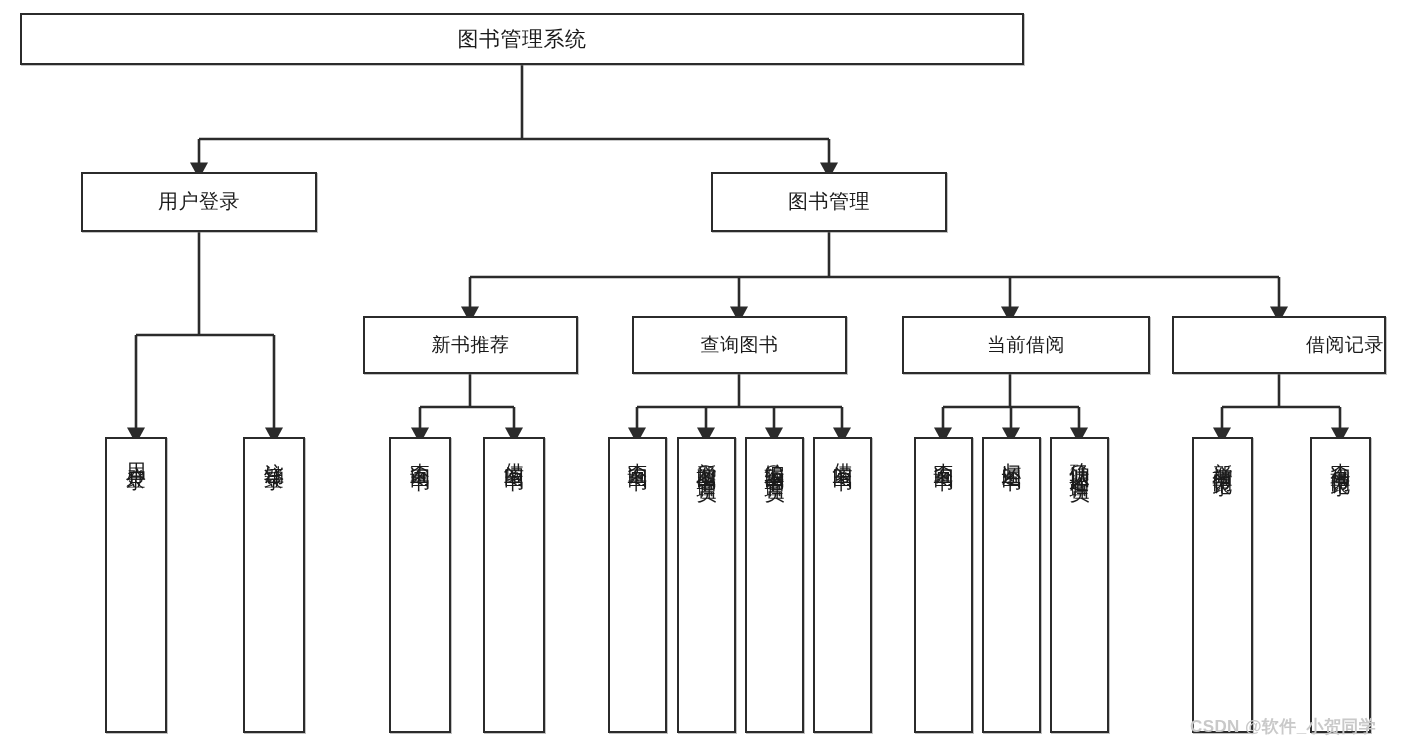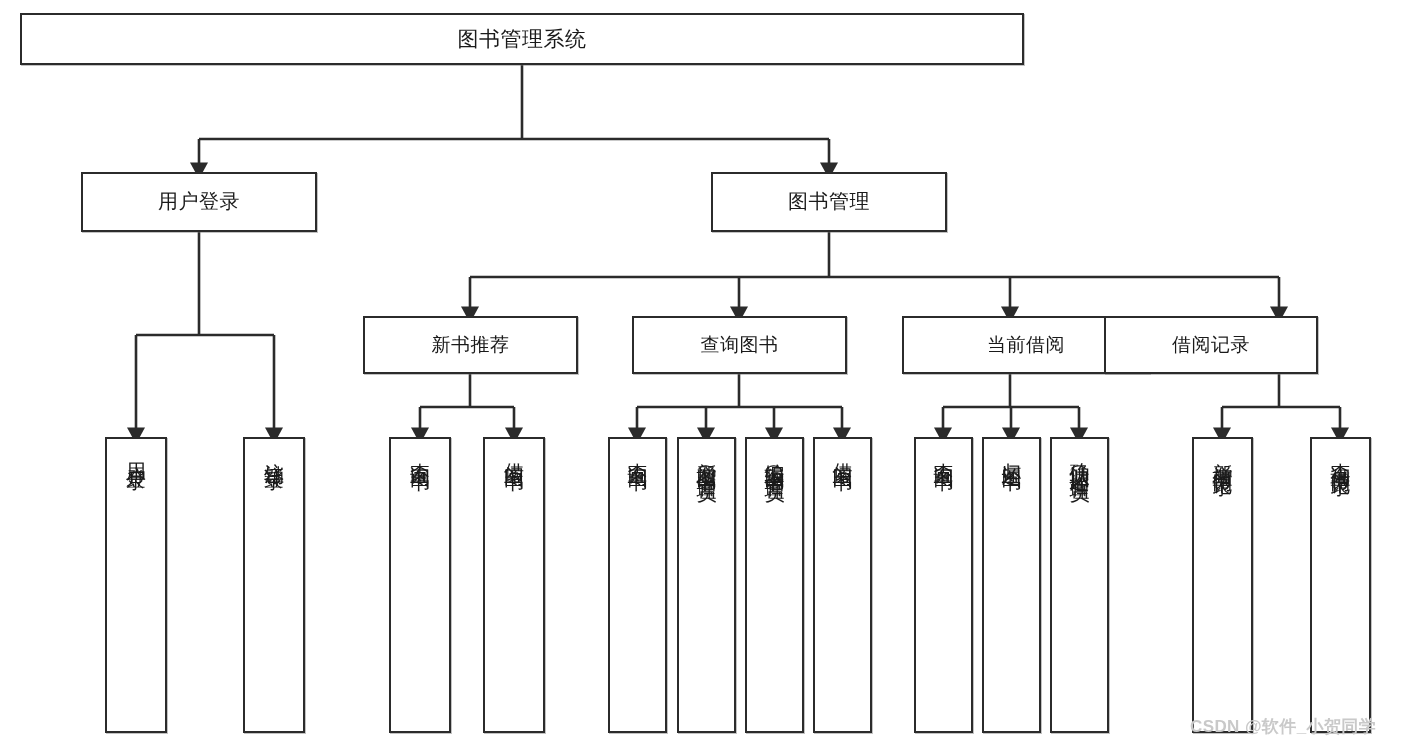--- a/index.html
+++ b/index.html
@@ -134,21 +134,21 @@
 
   <div class="node lvl3" style="left:363px; top:316px; width:215px; height:58px;">
     <span class="lbl">新书推荐</span>
   </div>
   <div class="node lvl3" style="left:632px; top:316px; width:215px; height:58px;">
     <span class="lbl">查询图书</span>
   </div>
   <div class="node lvl3" style="left:902px; top:316px; width:248px; height:58px;">
     <span class="lbl">当前借阅</span>
   </div>
-  <div class="node lvl3" style="left:1104px; top:316px; width:214px; height:58px;">
+  <div class="node lvl3" style="left:1172px; top:316px; width:214px; height:58px;justify-content:flex-end;">
     <span class="lbl">借阅记录</span>
   </div>
 
   <div class="node leaf" style="left:105px; top:437px; width:62px; height:296px;">
     <span class="lbl">用户登录</span>
   </div>
   <div class="node leaf" style="left:243px; top:437px; width:62px; height:296px;">
     <span class="lbl">注销登录</span>
   </div>
 

